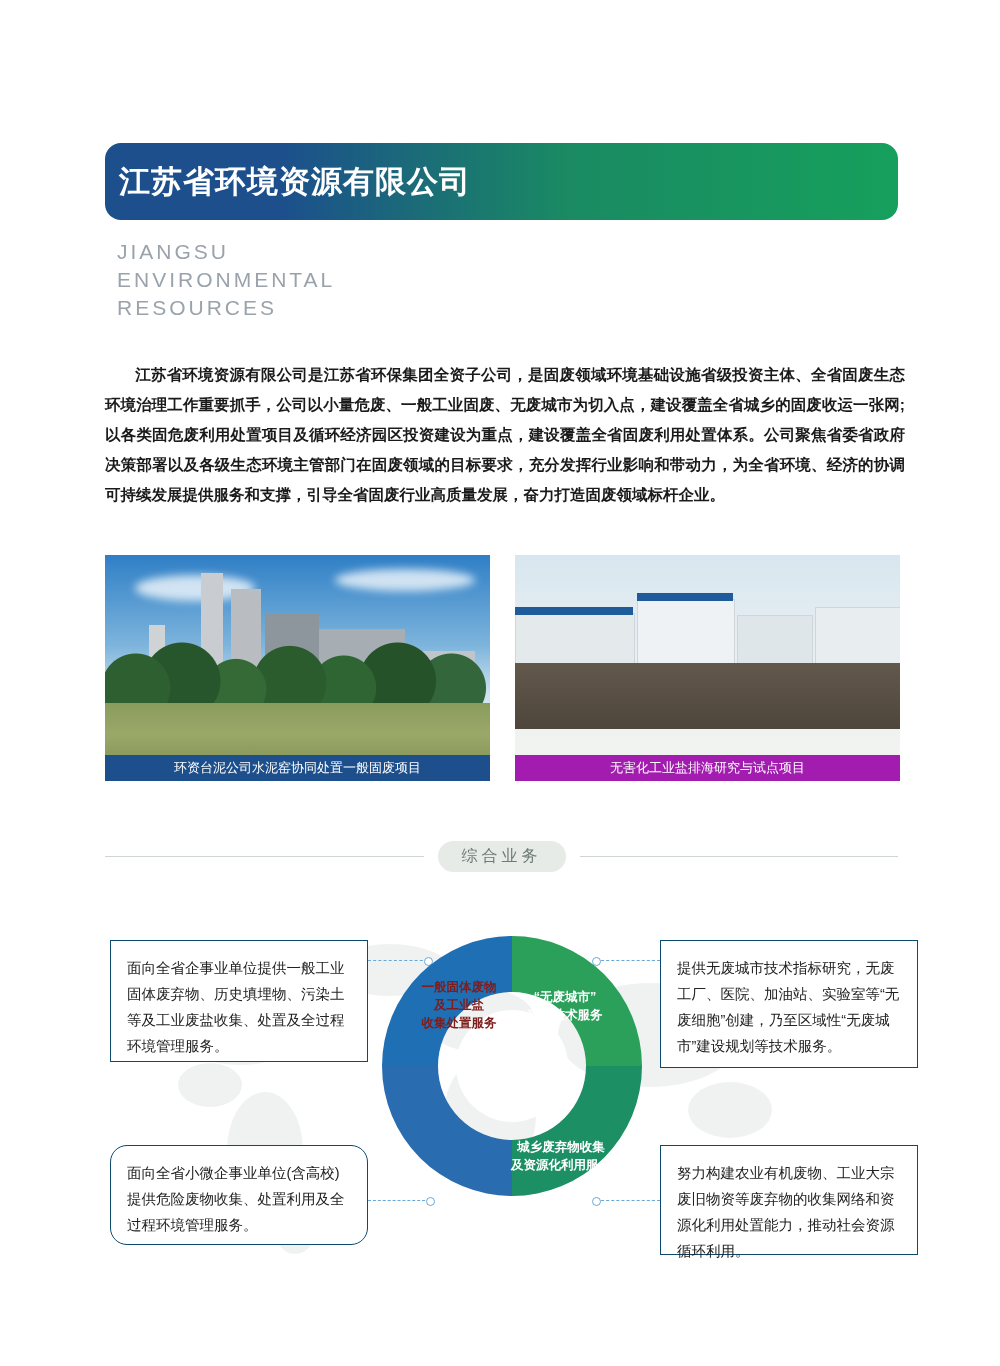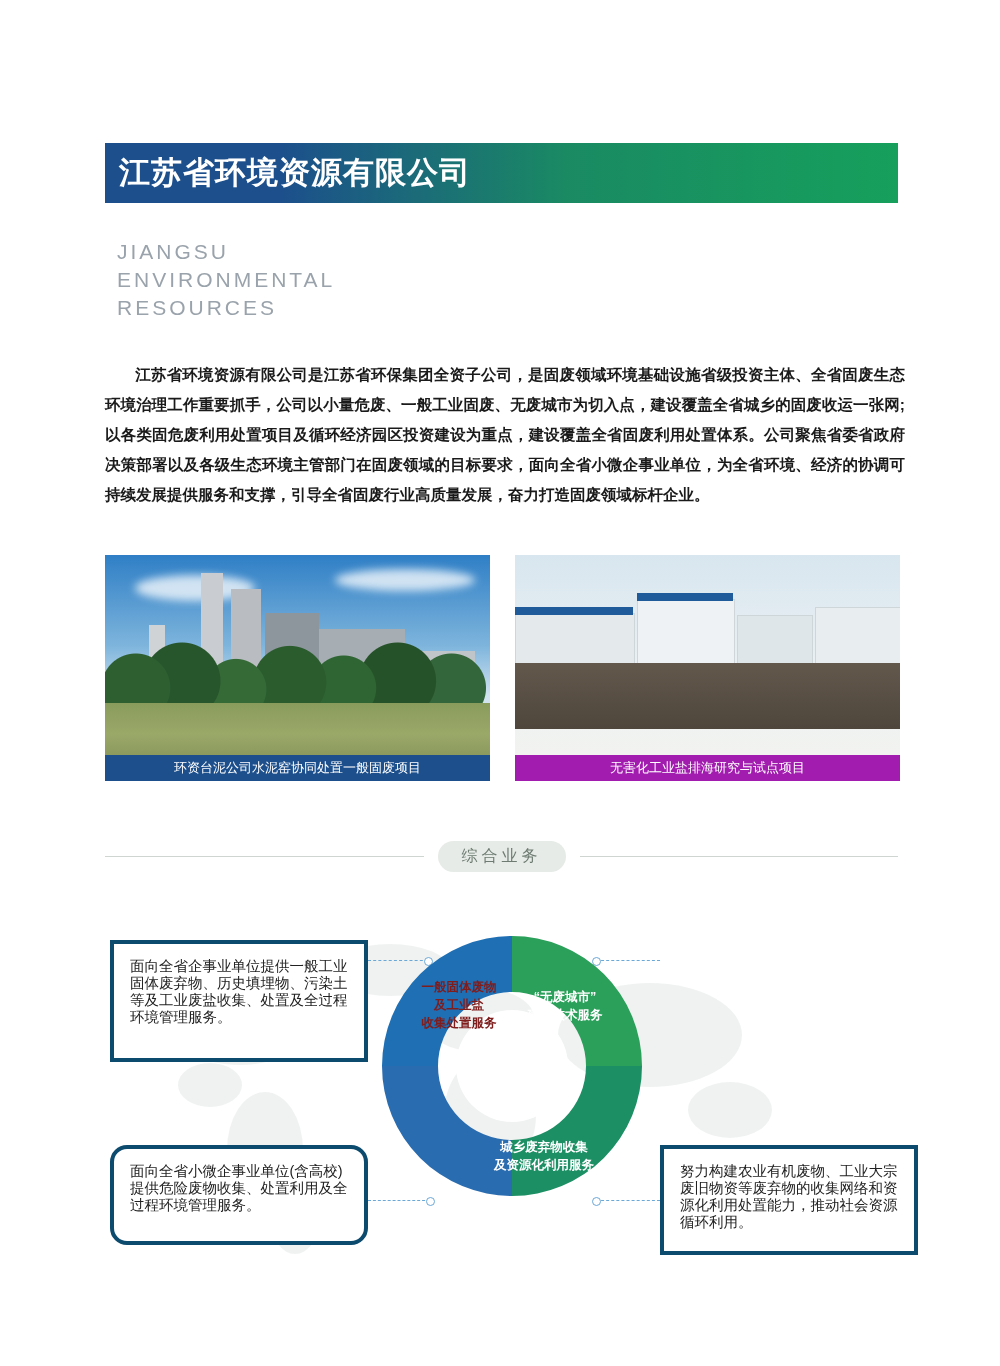--- a/index.html
+++ b/index.html
@@ -8,23 +8,23 @@
     background:#ffffff;
     font-family:"Liberation Sans","DejaVu Sans",sans-serif;
     color:#222;
     position:relative;
     overflow:hidden;
   }
   .page{position:relative;width:1000px;height:1366px;}
 
   
   .banner{
-    position:absolute;left:105px;top:143px;width:793px;height:60px;
+    position:absolute;left:105px;top:143px;width:793px;height:77px;
     background:linear-gradient(90deg,#1c4f8c 0%,#1c4f8c 22%,#1a8a63 58%,#16a05c 100%);
-    display:flex;align-items:center;
+    display:flex;align-items:center;border-radius:16px;
   }
   .banner-title{
     color:#ffffff;font-size:31px;font-weight:bold;letter-spacing:1px;
     margin-left:14px;
   }
   .subtitle{
     position:absolute;left:117px;top:238px;
     color:#9aa3ab;font-size:21px;letter-spacing:3px;line-height:28px;
     font-weight:300;
   }
@@ -80,22 +80,22 @@
   .sec-pill{
     margin:0 14px;padding:5px 24px;border-radius:16px;background:#e6ebe7;
     color:#6d7b72;font-size:16px;letter-spacing:4px;white-space:nowrap;
   }
 
   
   .diagram{position:absolute;left:0;top:900px;width:1000px;height:420px;}
   .worldmap{position:absolute;left:90px;top:0;width:820px;height:400px;opacity:.28;}
 
   .note{
-    position:absolute;border:4px solid #0c4a6e;background:#fff;
-    font-size:14.5px;line-height:17px;color:#222;padding:14px 16px;
+    position:absolute;border:1px solid #0c4a6e;background:#fff;
+    font-size:14.5px;line-height:26px;color:#222;padding:14px 16px;
     box-sizing:border-box;
   }
   .note.n1{left:110px;top:40px;width:258px;height:122px;}
   .note.n2{left:110px;top:245px;width:258px;height:100px;border-radius:17px;}
   .note.n3{left:660px;top:40px;width:258px;height:128px;}
   .note.n4{left:660px;top:245px;width:258px;height:110px;}
 
   .conn{position:absolute;border-top:1px dashed #6aa8d8;}
   .dot{position:absolute;width:7px;height:7px;border-radius:50%;border:1px solid #6aa8d8;background:#fff;}
 
@@ -115,21 +115,21 @@
   <div class="banner">
     <div class="banner-title">江苏省环境资源有限公司</div>
   </div>
 
   <div class="subtitle">
     <div>JIANGSU</div>
     <div>ENVIRONMENTAL</div>
     <div>RESOURCES</div>
   </div>
 
-  <div class="para"><span class="indent"></span><span>江苏省环境资源有限公司是江苏省环保集团全资子公司，是固废领域环境基础设施省级投资主体、全省固废生态环境治理工作重要抓手，公司以小量危废、一般工业固废、无废城市为切入点，建设覆盖全省城乡的固废收运一张网;以各类固危废利用处置项目及循环经济园区投资建设为重点，建设覆盖全省固废利用处置体系。公司聚焦省委省政府决策部署以及各级生态环境主管部门在固废领域的目标要求，面向全省小微企事业单位，为全省环境、经济的协调可持续发展提供服务和支撑，引导全省固废行业高质量发展，奋力打造固废领域标杆企业。</span></div>
+  <div class="para"><span class="indent"></span><span>江苏省环境资源有限公司是江苏省环保集团全资子公司，是固废领域环境基础设施省级投资主体、全省固废生态环境治理工作重要抓手，公司以小量危废、一般工业固废、无废城市为切入点，建设覆盖全省城乡的固废收运一张网;以各类固危废利用处置项目及循环经济园区投资建设为重点，建设覆盖全省固废利用处置体系。公司聚焦省委省政府决策部署以及各级生态环境主管部门在固废领域的目标要求，充分发挥行业影响和带动力，为全省环境、经济的协调可持续发展提供服务和支撑，引导全省固废行业高质量发展，奋力打造固废领域标杆企业。</span></div>
 
   <div class="photos">
 
     <div class="photo-card">
       <div class="photo-img">
         <div class="p1-sky"></div>
         <div class="p1-cloud" style="left:30px;top:20px;width:120px;height:26px;"></div>
         <div class="p1-cloud" style="left:230px;top:14px;width:140px;height:22px;"></div>
         <div class="p1-tower" style="left:96px;top:18px;width:22px;height:130px;"></div>
         <div class="p1-tower" style="left:126px;top:34px;width:30px;height:114px;background:#b9bdc2;"></div>
@@ -216,23 +216,24 @@
       </g>
       <circle cx="136" cy="136" r="56" fill="#ffffff"></circle>
     </svg>
 
     <div class="out-label" style="left:404px;top:78px;width:110px;color:#7f1d1d;">
       一般固体废物<br>及工业盐<br>收集处置服务
     </div>
     <div class="seg-label" style="left:510px;top:88px;width:110px;">
       “无废城市”<br>建设技术服务
     </div>
-    <div class="seg-label" style="left:479px;top:238px;width:130px;">
+    <div class="seg-label" style="left:496px;top:238px;width:130px;">
       城乡废弃物收集<br>及资源化利用服务
     </div>
 
     <div class="note n1">面向全省企事业单位提供一般工业固体废弃物、历史填埋物、污染土等及工业废盐收集、处置及全过程环境管理服务。</div>
     <div class="note n2">面向全省小微企事业单位(含高校)提供危险废物收集、处置利用及全过程环境管理服务。</div>
+    <div class="note n3">提供无废城市技术指标研究，无废工厂、医院、加油站、实验室等“无废细胞”创建，乃至区域性“无废城市”建设规划等技术服务。</div>
     <div class="note n4">努力构建农业有机废物、工业大宗废旧物资等废弃物的收集网络和资源化利用处置能力，推动社会资源循环利用。</div>
 
   </div>
 
 </div>
 
 </body></html>

